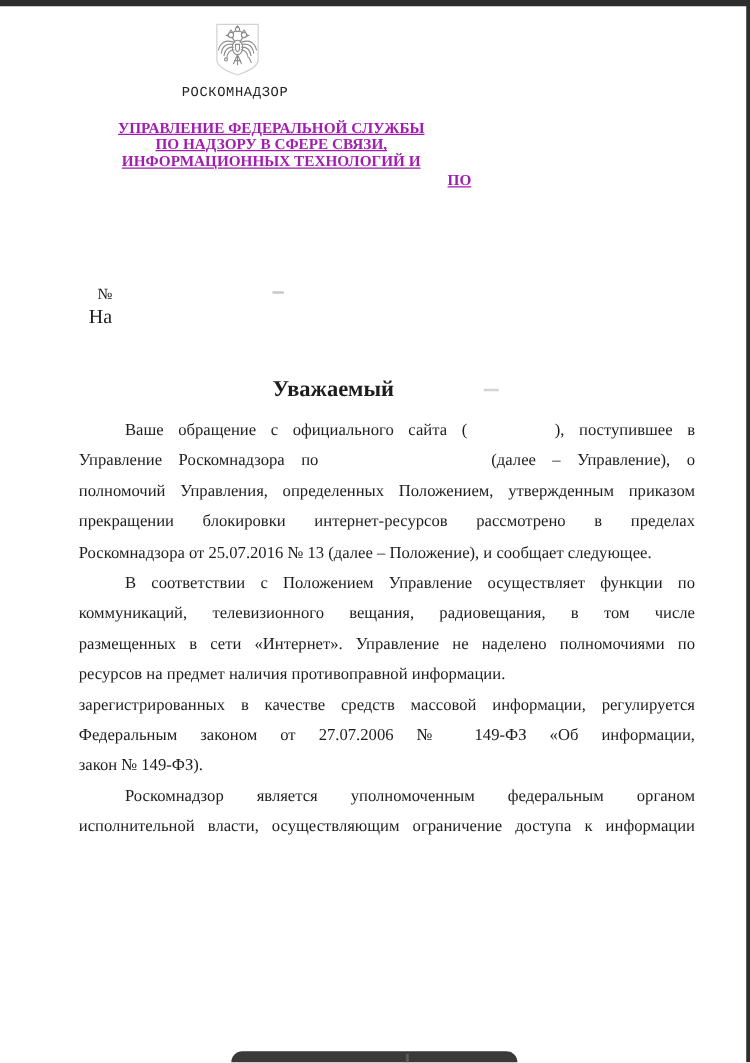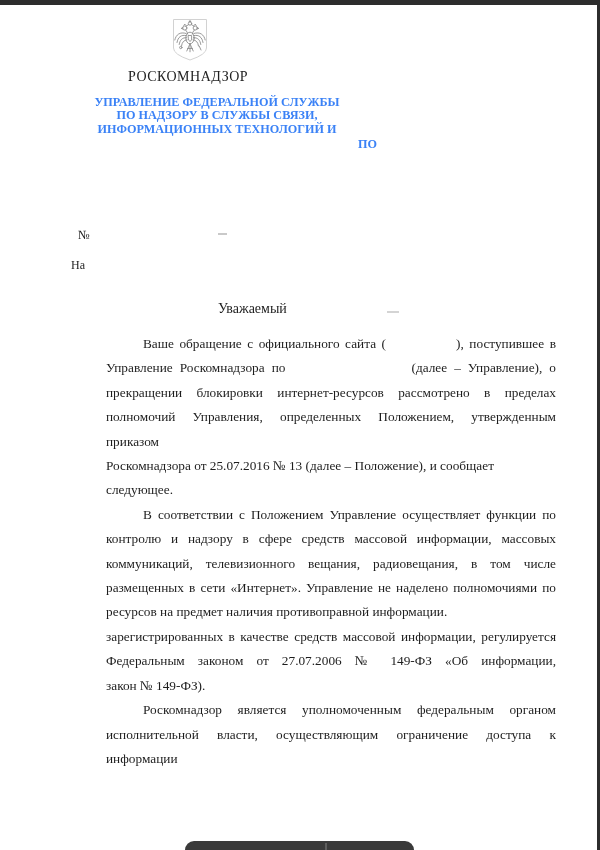--- a/index.html
+++ b/index.html
@@ -13,39 +13,39 @@
     position:absolute; left:0; top:0; width:600px; height:5px;
     background:var(--chrome-dark, #2d2d2d);
   }
   .right-edge {
     position:absolute; right:0; top:0; width:3px; height:850px;
     background:var(--chrome-dark, #2d2d2d);
   }
   .emblem { position:absolute; left:167px; top:17px; width:46px; height:46px; }
   .agency-short {
     position:absolute; left:58px; top:69px; width:260px;
-    text-align:center; font-size:14px; letter-spacing:0.5px; color:#222;
+    text-align:center; font-size:11px; letter-spacing:0.5px; color:#222;font-family:Liberation Mono, monospace;
   }
   .agency-block {
     position:absolute; left:57px; top:96px; width:320px;
-    text-align:center; font-weight:bold; font-size:12.2px; line-height:13.4px; color:#3b82f6;
+    text-align:center; font-weight:bold; font-size:12.2px; line-height:13.4px; color:#a21caf;text-decoration:underline;
   }
   .agency-block .po { text-align:right; padding-left:26px; margin-top:2px; }
   .ref-number  { position:absolute; left:78px;  top:228px; font-size:12.5px; }
-  .ref-reply   { position:absolute; left:71px;  top:258px; font-size:12px; }
+  .ref-reply   { position:absolute; left:71px;  top:245px; font-size:16px; }
   .ref-subject { position:absolute; left:71px;  top:261px; font-size:12.5px; }
   .mark { position:absolute; background:var(--faint-mark, #cccccc); }
   .mark-date { left:218px; top:233px; width:9px;  height:1.5px; }
   .mark-name { left:387px; top:311px; width:12px; height:1.5px; opacity:0.8; }
-  .salutation { position:absolute; left:218px; top:301px; font-size:14px; }
+  .salutation { position:absolute; left:218px; top:301px; font-size:18px;font-weight:bold; }
   .body-text {
     position:absolute; left:63px; top:332px; width:493px;
     font-size:13.3px; line-height:24.4px;
   }
-  .body-text .line { text-align:left;margin-left:43px; }
+  .body-text .line { text-align:left; }
   .body-text .line.just { text-align:justify; text-align-last:justify; }
   .body-text .line.indent { text-indent:37px; }
   .gap { display:inline-block; height:1px; }
   .bottom-toolbar {
     position:absolute; left:185px; top:841px; width:229px; height:12px;
     background:var(--toolbar-bg, #3a3a3a);
     border-radius:9px 9px 0 0;
   }
   .toolbar-divider {
     position:absolute; left:140px; top:2px; bottom:0; width:2px;
@@ -89,43 +89,42 @@
         <circle cx="13.8" cy="30.5" r="1.2"></circle>
         <path d="M32.2 29 L34 33"></path>
       </g>
     </svg>
   </div>
 
   <div class="agency-short">РОСКОМНАДЗОР</div>
 
   <div class="agency-block">
     <div>УПРАВЛЕНИЕ ФЕДЕРАЛЬНОЙ СЛУЖБЫ</div>
-    <div>ПО НАДЗОРУ В СЛУЖБЫ СВЯЗИ,</div>
+    <div>ПО НАДЗОРУ В СФЕРЕ СВЯЗИ,</div>
     <div>ИНФОРМАЦИОННЫХ ТЕХНОЛОГИЙ И</div>
     <div class="po">ПО</div>
   </div>
 
   <div class="ref-number">№</div>
   <div class="mark mark-date"></div>
   <div class="ref-reply">На</div>
 
   <div class="salutation">Уважаемый</div>
   <div class="mark mark-name"></div>
 
   <div class="body-text">
       <div>
         <div class="line just indent">Ваше обращение с официального сайта (<span class="gap" style="width: 70px;"></span>), поступившее в</div>
         <div class="line just">Управление Роскомнадзора по <span class="gap" style="width: 112px;"></span> (далее – Управление), о</div>
+        <div class="line just">полномочий Управления, определенных Положением, утвержденным приказом</div>
         <div class="line just">прекращении блокировки интернет-ресурсов рассмотрено в пределах</div>
-        <div class="line just">полномочий Управления, определенных Положением, утвержденным приказом</div>
         <div class="line">Роскомнадзора от 25.07.2016 № 13 (далее – Положение), и сообщает следующее.</div>
       </div>
       <div>
         <div class="line just indent">В соответствии с Положением Управление осуществляет функции по</div>
-        <div class="line just">контролю и надзору в сфере средств массовой информации, массовых</div>
         <div class="line just">коммуникаций, телевизионного вещания, радиовещания, в том числе</div>
         <div class="line just">размещенных в сети «Интернет». Управление не наделено полномочиями по</div>
         <div class="line">ресурсов на предмет наличия противоправной информации.</div>
       </div>
       <div>
         <div class="line just">зарегистрированных в качестве средств массовой информации, регулируется</div>
         <div class="line just">Федеральным законом от 27.07.2006 № 149-ФЗ «Об информации,</div>
         <div class="line">закон № 149-ФЗ).</div>
       </div>
       <div>

